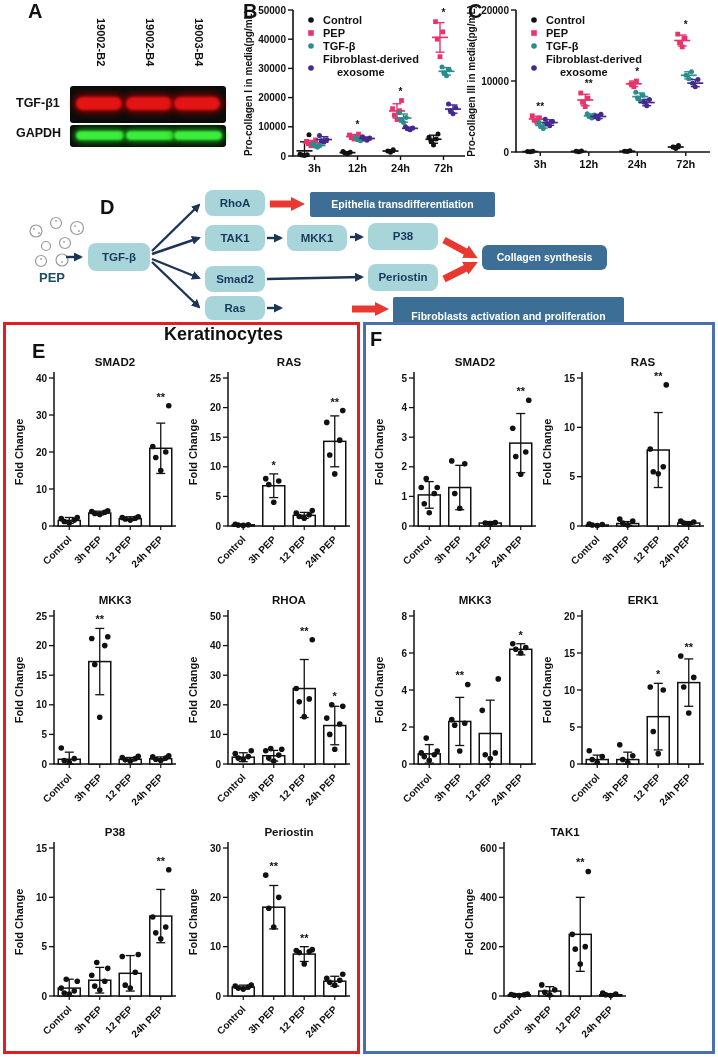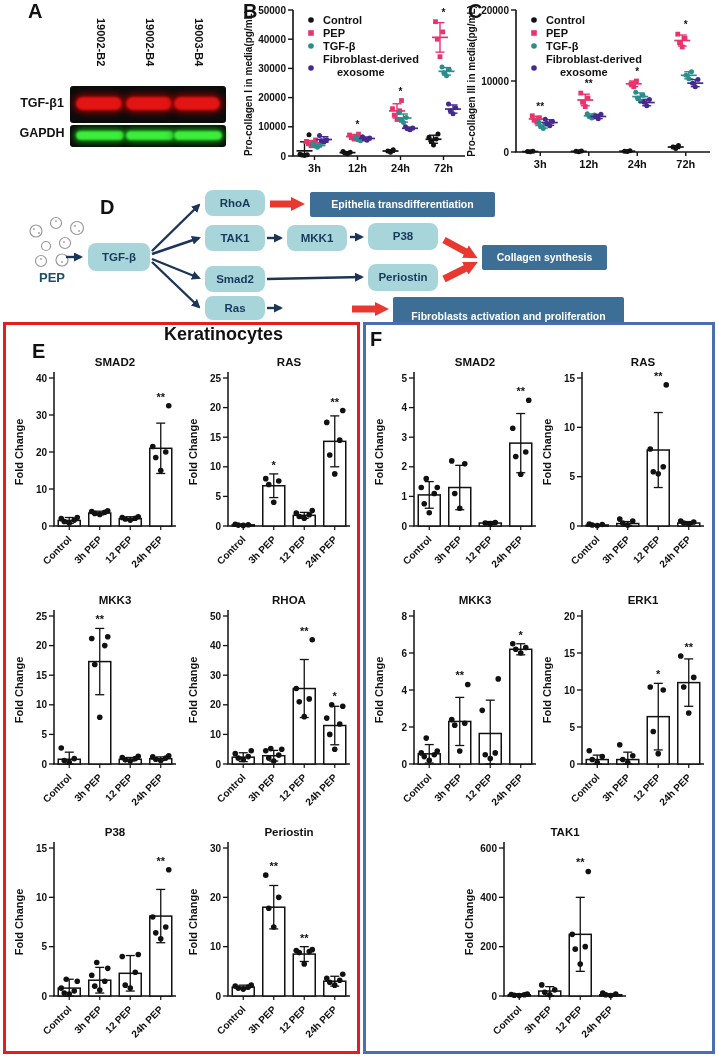--- a/index.html
+++ b/index.html
@@ -8,21 +8,21 @@
   .plabel{position:absolute;font-weight:bold;font-size:20px;color:#111;}
   .slot{position:absolute;}
   .box{position:absolute;box-sizing:border-box;background:#fff;}
   .box-title{position:absolute;font-weight:bold;font-size:18px;text-align:center;margin-left:42px;}
   .vlabel{position:absolute;font-weight:bold;font-size:11px;white-space:nowrap;
           transform:rotate(90deg);transform-origin:0 0;}
   .blot{position:absolute;background:#0b0b0b;border-radius:3px;}
   .band{position:absolute;border-radius:8px;filter:blur(1.2px);}
   .band.red{background:#e31414;box-shadow:0 0 7px 2px #a80000;}
   .band.green{background:#3bee3b;box-shadow:0 0 6px 2px #119911;}
-  .blot-label{position:absolute;font-weight:bold;font-size:12.5px;text-align:center;width:52px;}
+  .blot-label{position:absolute;font-weight:bold;font-size:12.5px;text-align:left;width:52px;}
   #diagram{position:absolute;left:0;top:176px;width:718px;height:150px;}
   .node{position:absolute;display:flex;align-items:center;justify-content:center;
         font-weight:bold;text-align:center;line-height:1.05;}
   .node-light{background:#a8d5da;color:#17395c;border-radius:8px;font-size:11.5px;}
   .node-dark{background:#3c6e96;color:#fff;border-radius:2px;font-size:10.5px;}
   .pep-label{position:absolute;font-weight:bold;font-size:13px;color:#1c4f66;text-align:center;}
 </style>
 </head>
 <body>
 
@@ -420,21 +420,21 @@
     <div class="pep-label" style="left:30px;top:94px;width:44px;">PEP</div>
     <div class="node node-light" style="left:88px;top:67px;width:62px;height:28px;">TGF-β</div>
     <div class="node node-light" style="left:205px;top:14px;width:60px;height:26px;">RhoA</div>
     <div class="node node-light" style="left:205px;top:49px;width:60px;height:26px;">TAK1</div>
     <div class="node node-light" style="left:205px;top:90px;width:60px;height:26px;">Smad2</div>
     <div class="node node-light" style="left:205px;top:120px;width:60px;height:24px;">Ras</div>
     <div class="node node-light" style="left:287px;top:49px;width:60px;height:26px;text-align:right;">MKK1</div>
     <div class="node node-light" style="left:368px;top:47px;width:70px;height:27px;">P38</div>
     <div class="node node-light" style="left:368px;top:88px;width:70px;height:27px;">Periostin</div>
     <div class="node node-dark" style="left:310px;top:16px;width:185px;height:25px;">Epithelia transdifferentiation</div>
-    <div class="node node-dark" style="left:482px;top:69px;width:125px;height:25px;">Collagen synthesis</div>
+    <div class="node node-dark" style="left:482px;top:69px;width:125px;height:25px;border-radius:6px;">Collagen synthesis</div>
     <div class="node node-dark" style="left:393px;top:121px;width:231px;height:40px;">Fibroblasts activation and proliferation</div>
   </div>
 
   <div class="box" style="left:3px;top:322px;width:357px;height:732px;border:3px solid #e02020;"></div>
   <div class="box-title" style="left:3px;top:324px;width:357px;">Keratinocytes</div>
   <div class="plabel" style="left:32px;top:340px;">E</div>
   <div class="slot" style="left:12px;top:352px;"><svg width="170" height="232">
         <text x="103" y="14" font-size="11.5" text-anchor="middle" font-weight="bold" fill="#111" font-family="&quot;Liberation Sans&quot;,sans-serif">SMAD2</text>
         <text x="11" y="100" font-size="11" text-anchor="middle" font-weight="bold" fill="#111" font-family="&quot;Liberation Sans&quot;,sans-serif" transform="rotate(-90 11 100)">Fold Change</text>
         <line x1="42" y1="20" x2="42" y2="174" stroke="#111" stroke-width="1.5"></line>

